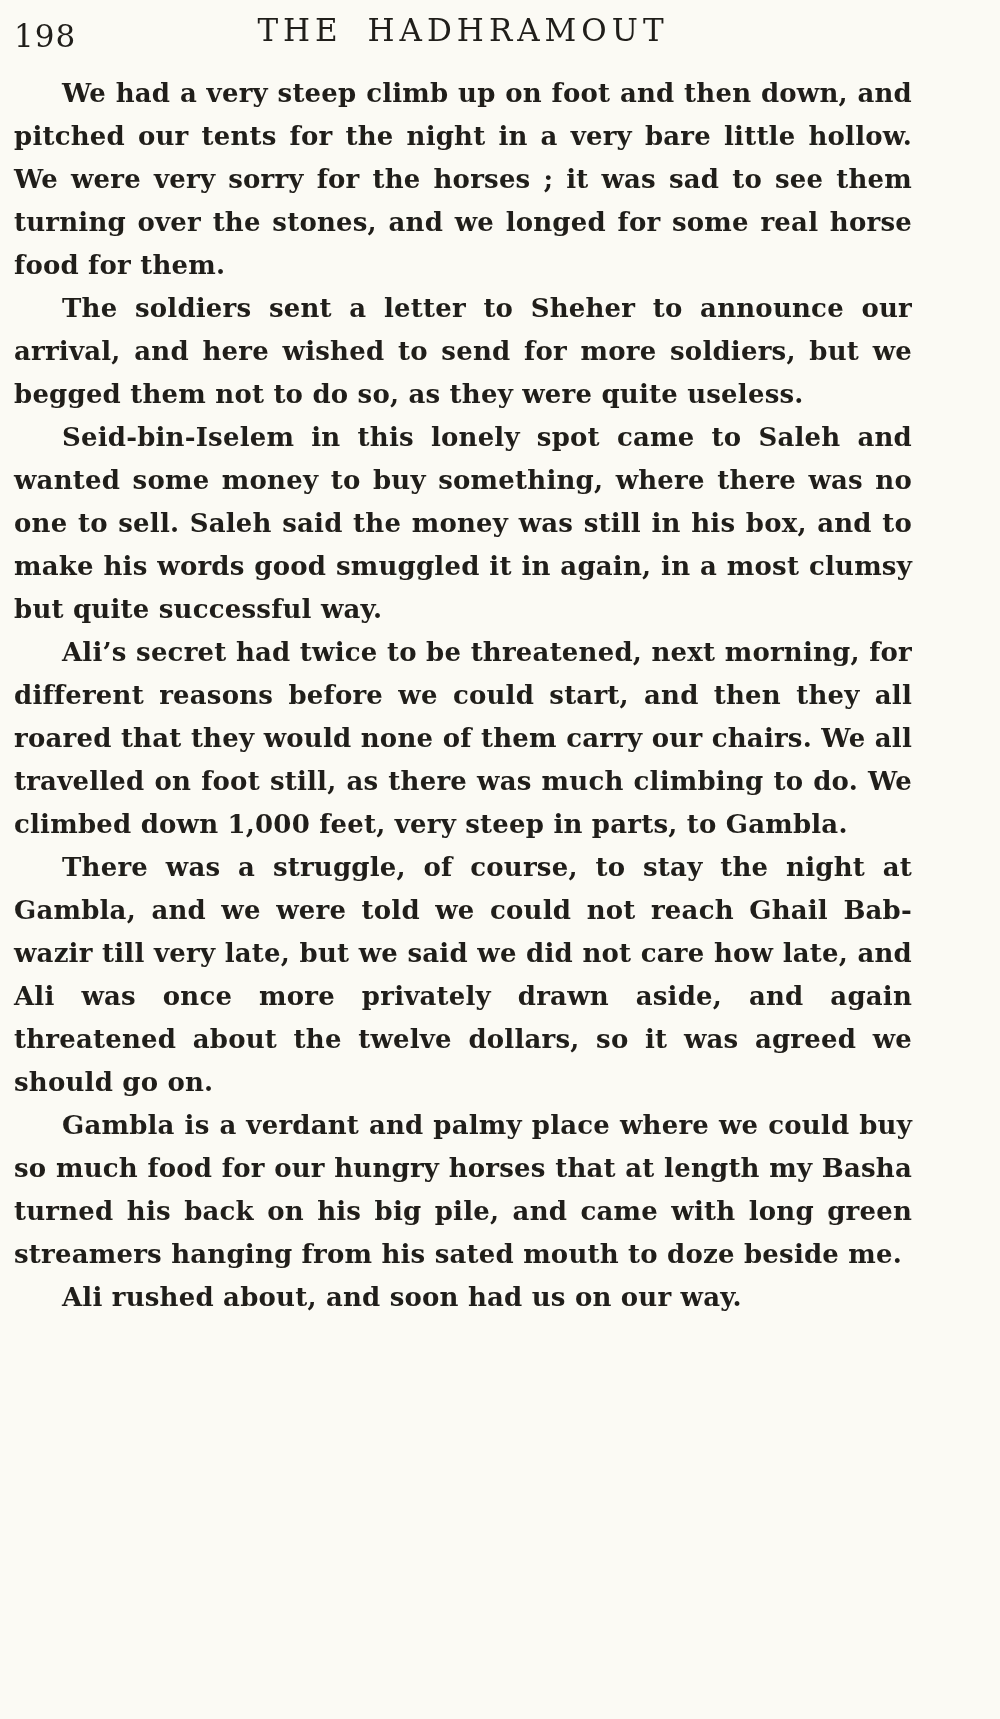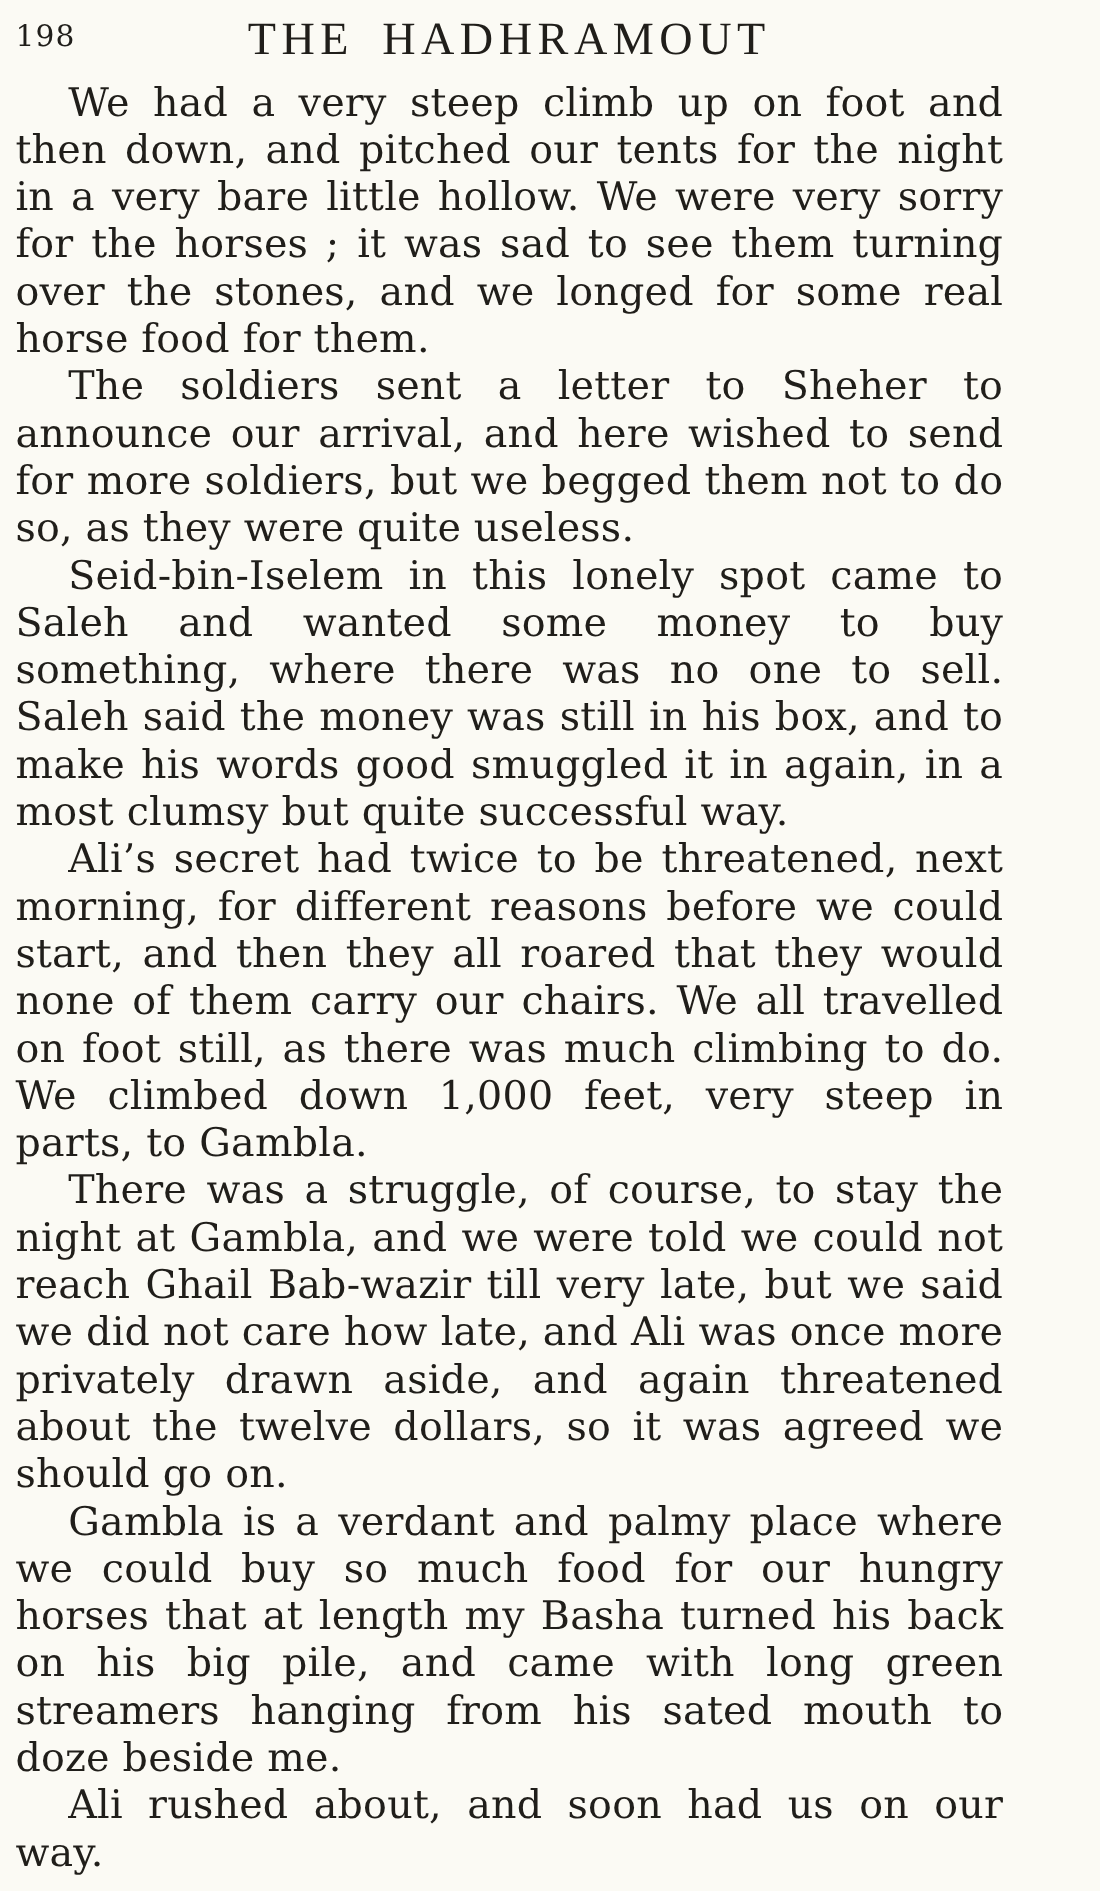--- a/index.html
+++ b/index.html
@@ -22,42 +22,42 @@
   }
   .running-head {
     position: relative;
     height: 46px;
     margin-bottom: 14px;
   }
   .page-number {
     position: absolute;
     left: 0;
     top: 6px;
-    font-size: 27px;
+    font-size: 31px;
     letter-spacing: 1px;
   }
   .running-title {
     position: absolute;
     left: 0;
     right: 0;
     top: 0;
     text-align: center;
-    font-size: 42px;
+    font-size: 31px;
     letter-spacing: 5px;
     word-spacing: 10px;
     font-weight: 400;
-    font-family: Liberation Serif, serif;
   }
   .body-text p {
     margin: 0;
-    font-size: 36px;
+    font-size: 26px;
     line-height: 43px;
     text-align: justify;
     text-indent: 48px;
     letter-spacing: 0.2px;
+    font-weight: bold;
   }
 </style>
 </head>
 <body>
 
 <div class="page">
 
   <div class="running-head">
     <span class="page-number">198</span>
     <span class="running-title">THE HADHRAMOUT</span>

